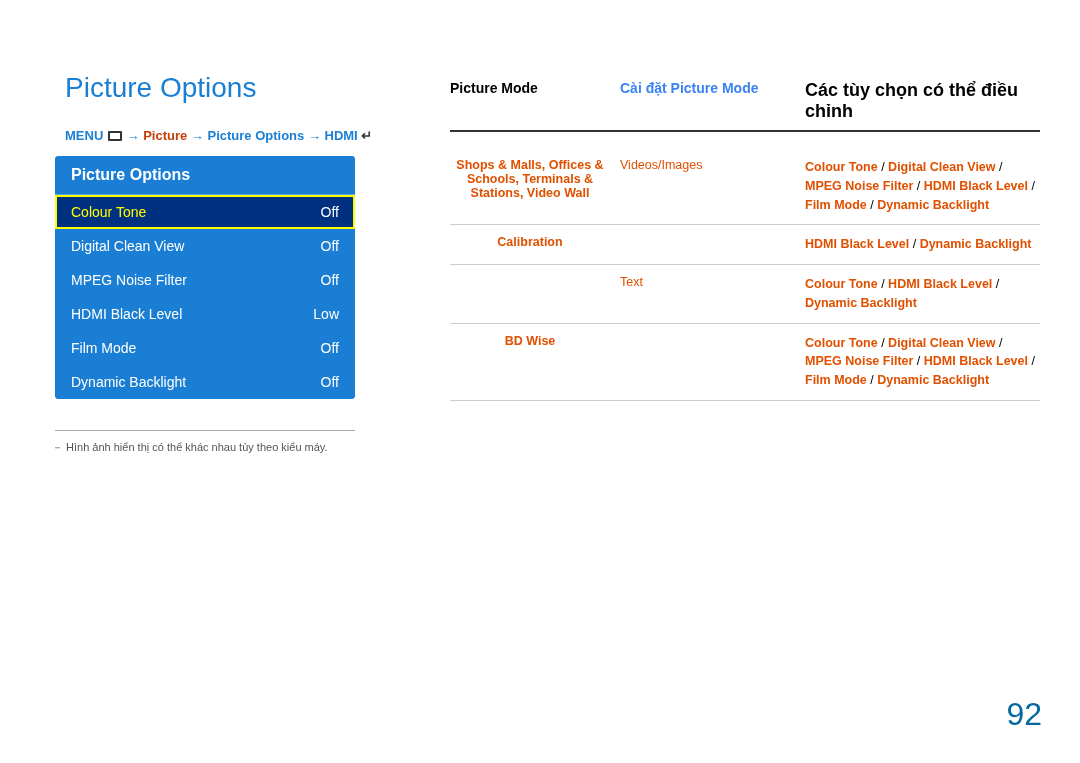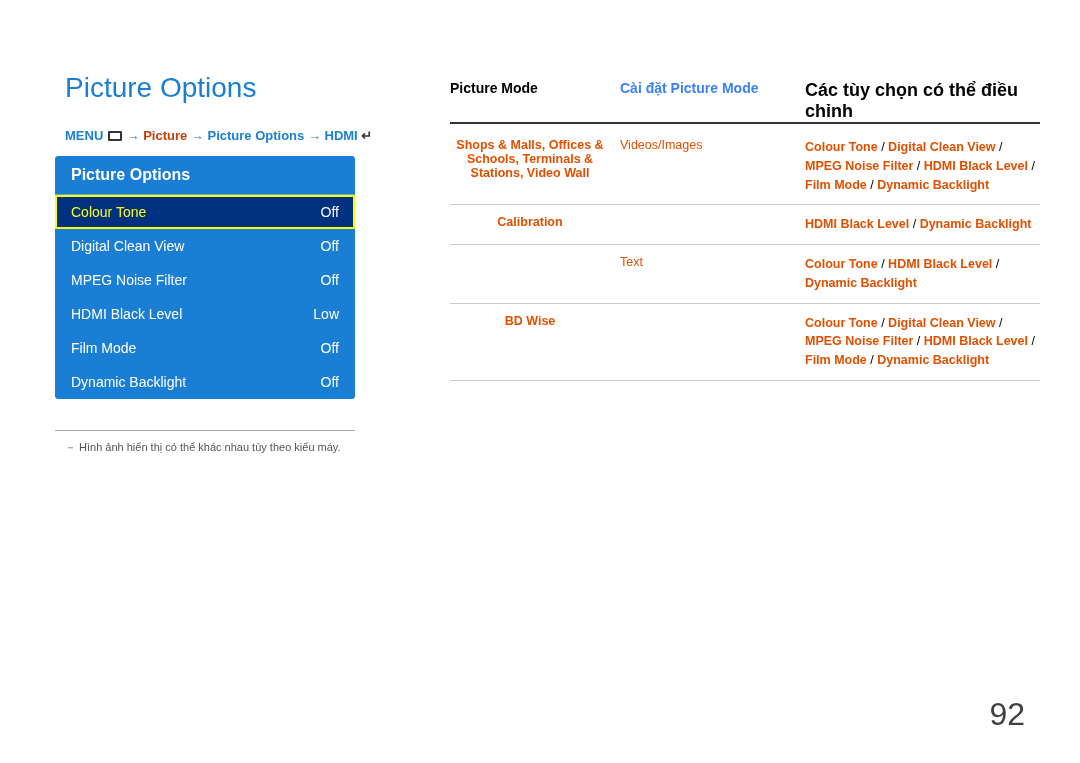--- a/index.html
+++ b/index.html
@@ -98,37 +98,38 @@
       top: 430px;
       left: 55px;
       width: 300px;
       height: 1px;
       background: #aaa;
     }
 
     .footnote {
       position: absolute;
       top: 440px;
-      left: 65px;
+      left: 52px;
       font-size: 11px;
       color: #555;
     }
 
     
     .right-table {
       position: absolute;
       top: 80px;
       left: 450px;
       width: 590px;
     }
 
     .table-header {
       display: flex;
       border-bottom: 2px solid #333;
-      margin-bottom: 4px;
+      padding-bottom: 8px;
+      margin-bottom: 16px;
     }
 
     .col-mode {
       width: 170px;
       font-size: 14px;
       font-weight: bold;
       color: #000;
     }
 
     .col-caidat {
@@ -187,23 +188,23 @@
     }
 
     .row-caidat.black {
       color: #000;
       font-weight: normal;
     }
 
     .page-number {
       position: absolute;
       bottom: 30px;
-      right: 55px;
+      right: 38px;
       font-size: 32px;
-      color: #404040;
+      color: #0369a1;
       font-weight: normal;
     }
   </style>
 </head>
 <body>
 
 <div class="page-title">Picture Options</div>
 
 <div class="menu-path">
   <span>MENU</span>

